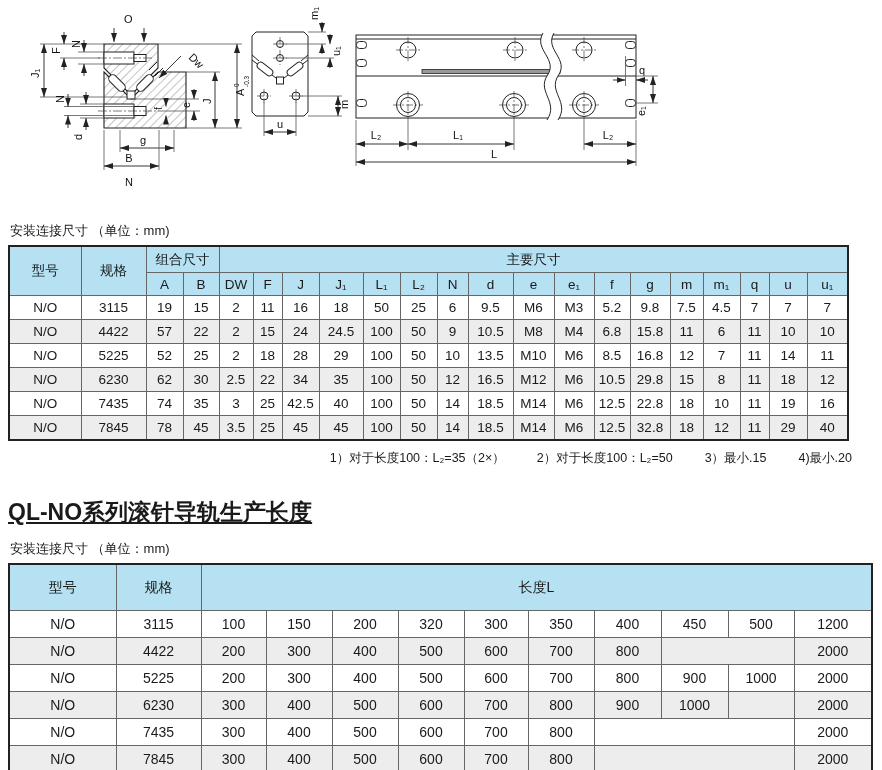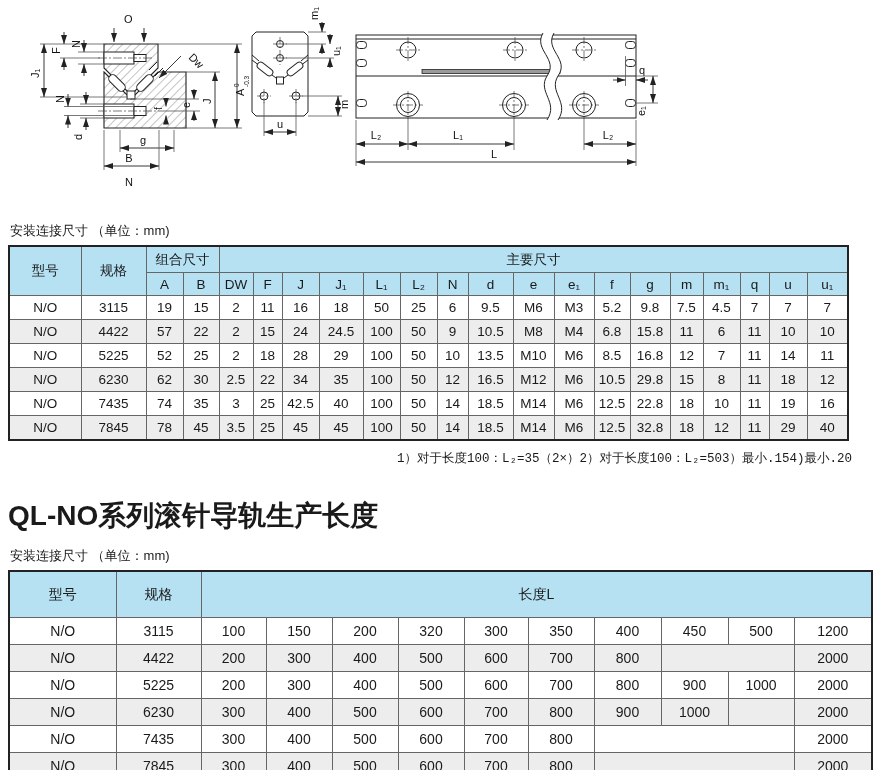--- a/index.html
+++ b/index.html
@@ -15,23 +15,23 @@
   .ex{stroke:#555;stroke-width:.8;fill:none;}
   .dl{stroke:#222;stroke-width:.9;fill:none;}
   .cl{stroke:#444;stroke-width:.7;stroke-dasharray:9 2 2 2;}
   .cl2{stroke:#444;stroke-width:.7;stroke-dasharray:7 2 2 2;}
   .strip{fill:#9a9a9a;stroke:#222;stroke-width:.8;}
   text.lb{font-size:11px;fill:#111;}
   text.lbm{font-size:10px;fill:#111;}
   text.lbs{font-size:6.5px;fill:#111;}
   
   .caption{margin:4px 0 5px 10px;font-size:13px;}
-  h1{font-size:28px;font-weight:bold;margin:30px 0 12px 8px;}
+  h1{font-size:23px;font-weight:bold;margin:30px 0 12px 8px;text-decoration:underline;}
   .footnotes{width:858px;margin:9px 0 0 8px;display:flex;justify-content:flex-end;
-             font-size:12.5px;padding-right:14px;box-sizing:border-box;font-family:Liberation Mono, monospace;}
+             gap:32px;font-size:12.5px;padding-right:14px;box-sizing:border-box;}
   
   table{border-collapse:collapse;table-layout:fixed;width:722px;margin-left:8px;
         border:2px solid #222;text-align:center;}
   th,td{border:1px solid #666;padding:0;font-weight:400;overflow:hidden;white-space:nowrap;}
   th{background:#b5e1f3;}
   tr.alt td{background:#ededed;}
   .t1{font-size:13.5px;}
   .t1 thead tr:first-child th{height:25px;}
   .t1 thead tr.sub th{height:22px;}
   .t1 td{height:23px;}

